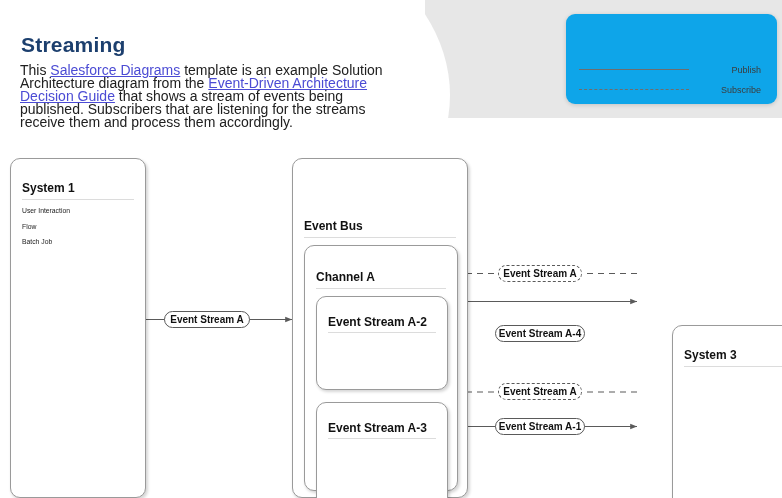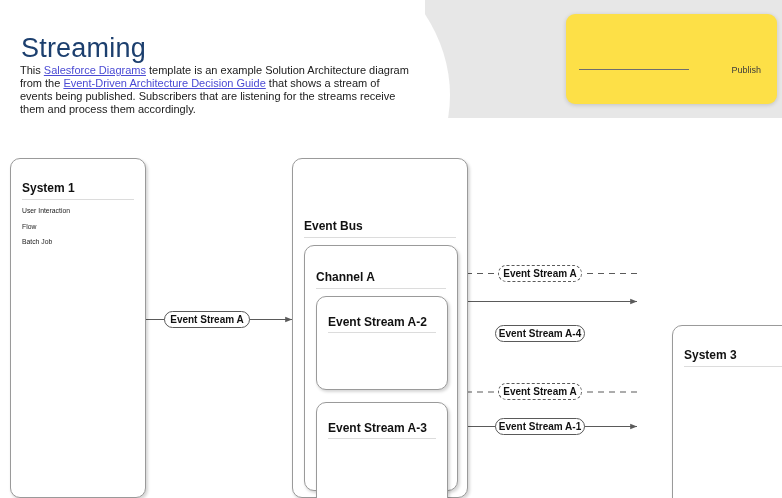--- a/index.html
+++ b/index.html
@@ -26,31 +26,31 @@
     border-radius:0 50% 50% 0 / 0 50% 50% 0;
   }
   #header-white-left{
     position:absolute;left:0;top:0;width:425px;height:118px;
     background:#ffffff;
     border-radius:0 0 46px 0;
   }
   #header-content{position:absolute;left:0;top:0;width:430px;height:118px;}
   #page-title{
     position:absolute;left:21px;top:33px;
-    font-size:27px;font-weight:400;color:#1c3f6e;letter-spacing:.2px;
+    font-size:21px;font-weight:700;color:#1c3f6e;letter-spacing:.2px;
   }
   #page-desc{
     position:absolute;left:20px;top:64px;width:389px;
-    font-size:11px;line-height:13px;color:#202020;
+    font-size:14px;line-height:13px;color:#202020;
   }
   #page-desc a{color:#4b4bd4;text-decoration:underline;}
   
   #legend{
     position:absolute;left:566px;top:14px;width:211px;height:90px;
-    background:#fde047;border-radius:9px;
+    background:#0ea5e9;border-radius:9px;
     box-shadow:0 1px 4px rgba(0,0,0,.16);
   }
   .legend-row{position:absolute;left:13px;width:188px;height:17px;display:flex;align-items:center;}
   .legend-row.r1{top:47px;}
   .legend-row.r2{top:67px;}
   .legend-swatch{width:110px;height:1px;flex:0 0 110px;}
   .legend-swatch.solid{background:#6e6e6e;height:1.4px;}
   .legend-swatch.dashed{
     height:0;border-top:1.6px dashed #6e6e6e;background:none;
   }
@@ -131,20 +131,24 @@
 <div id="header-content">
   <div id="page-title">Streaming</div>
   <div id="page-desc"><span>This </span><a href="#">Salesforce Diagrams</a><span> template is an example Solution Architecture diagram from the </span><a href="#">Event-Driven Architecture Decision Guide</a><span> that shows a stream of events being published. Subscribers that are listening for the streams receive them and process them accordingly.</span></div>
 </div>
 
 <div id="legend">
   <div class="legend-row r1">
     <div class="legend-swatch solid"></div>
     <div class="legend-label">Publish</div>
   </div>
+  <div class="legend-row r2">
+    <div class="legend-swatch dashed"></div>
+    <div class="legend-label">Subscribe</div>
+  </div>
 </div>
 
 <div id="diagram">
 
   <svg id="wires" viewBox="0 0 782 380" xmlns="http://www.w3.org/2000/svg">
     <defs>
       <marker id="arrow" markerWidth="7" markerHeight="7" refX="6.2" refY="3" orient="auto">
         <path d="M0,0.4 L6.3,3 L0,5.6 z" fill="#5a5a5a"></path>
       </marker>
       <marker id="arrowL" markerWidth="7" markerHeight="7" refX="6.2" refY="3" orient="auto">

